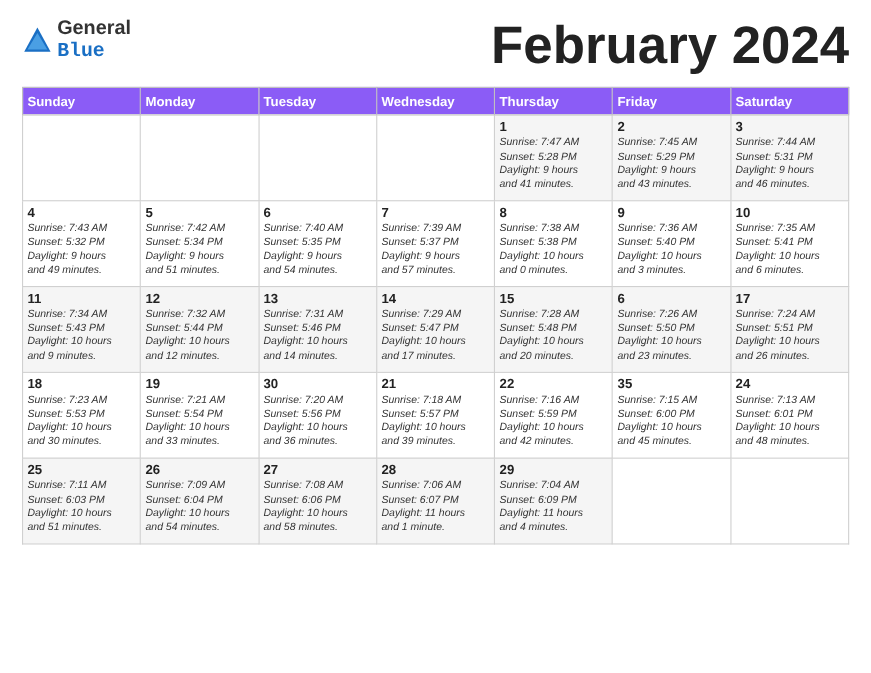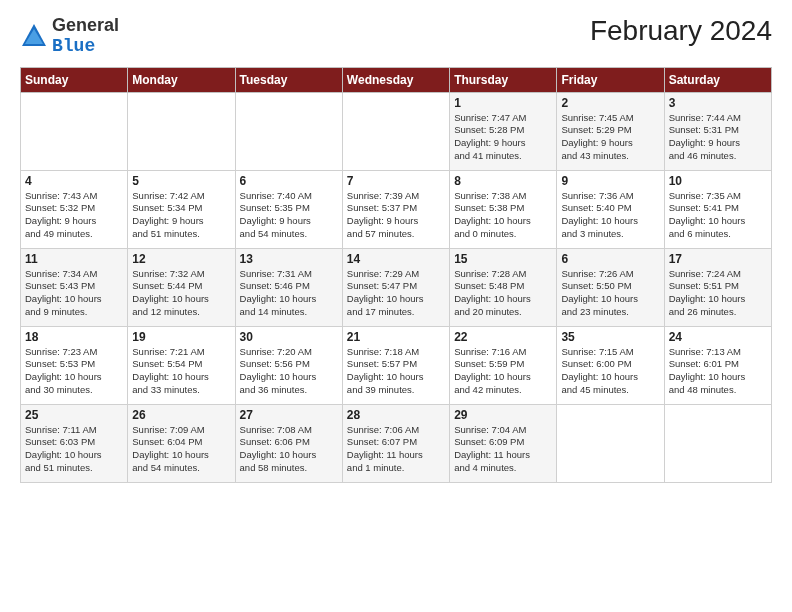--- a/index.html
+++ b/index.html
@@ -36,36 +36,36 @@
     .logo-general { color: #333; }
     .logo-blue { color: #1a6fc4; font-family: Liberation Mono, monospace; }
     .logo-icon {
       width: 28px;
       height: 28px;
     }
     .title-block {
       text-align: right;
     }
     .month-title {
-      font-size: 28px;
-      font-weight: normal;
+      font-size: 48px;
+      font-weight: bold;
       color: #222;
       line-height: 1.1;
     }
     .subtitle {
       font-size: 14px;
       color: #444;
     }
     .calendar {
       width: 100%;
       border-collapse: collapse;
       flex: 1;
     }
     .calendar th {
-      background: #7f1d1d;
+      background: #8b5cf6;
       color: #fff;
       font-size: 12px;
       font-weight: bold;
       padding: 5px 4px;
       text-align: left;
       border: 1px solid #c0c0c0;
     }
     .calendar td {
       border: 1px solid #d0d0d0;
       vertical-align: top;
@@ -86,20 +86,21 @@
       font-size: 12px;
       font-weight: bold;
       color: #222;
       display: block;
       margin-bottom: 2px;
     }
     .day-info {
       font-size: 9.5px;
       color: #333;
       line-height: 1.35;
+      font-style: italic;
     }
     .empty-cell {
       background: #fff !important;
     }
   </style>
 </head>
 <body>
 
 <div class="page">
   <div class="header">

